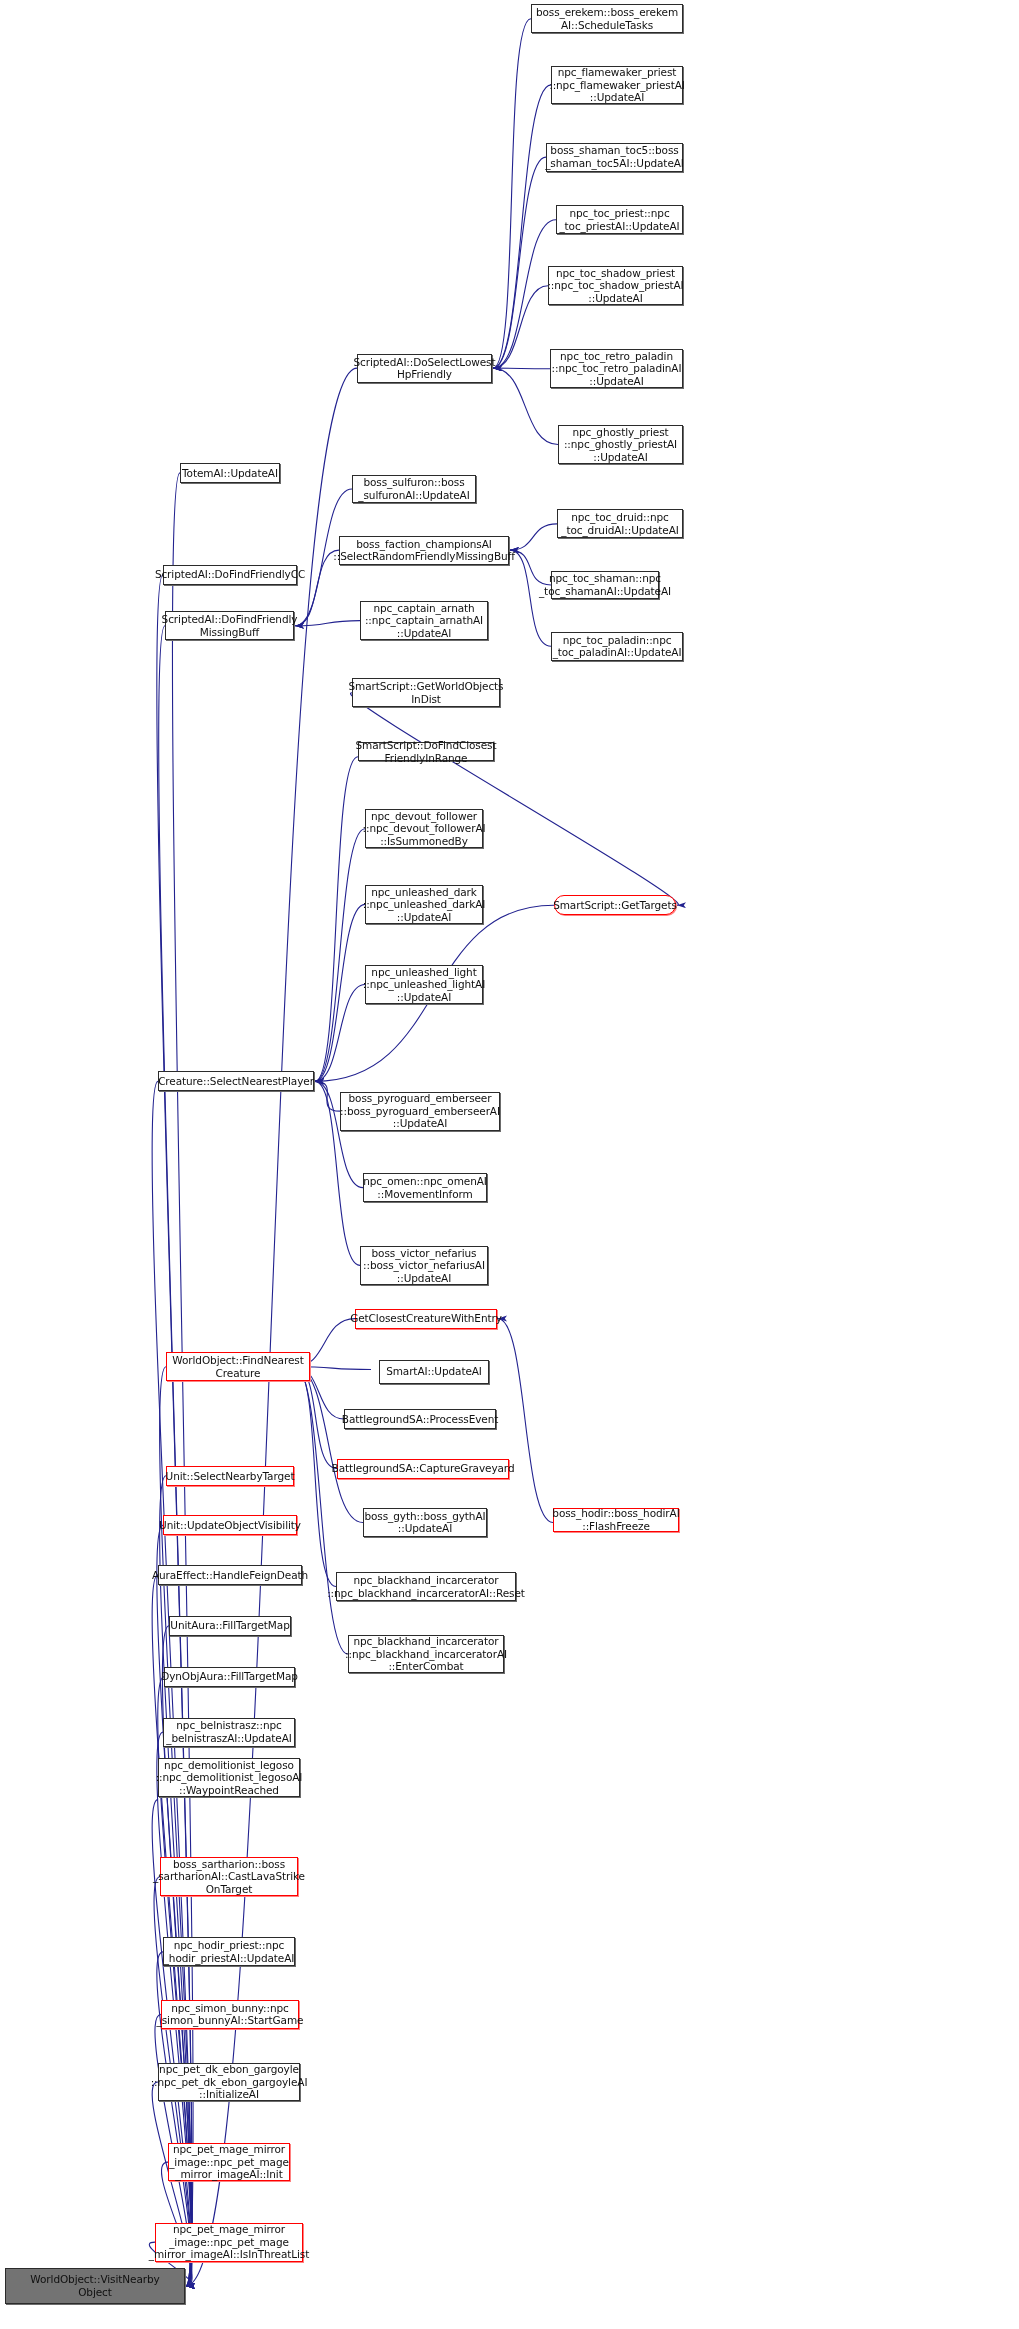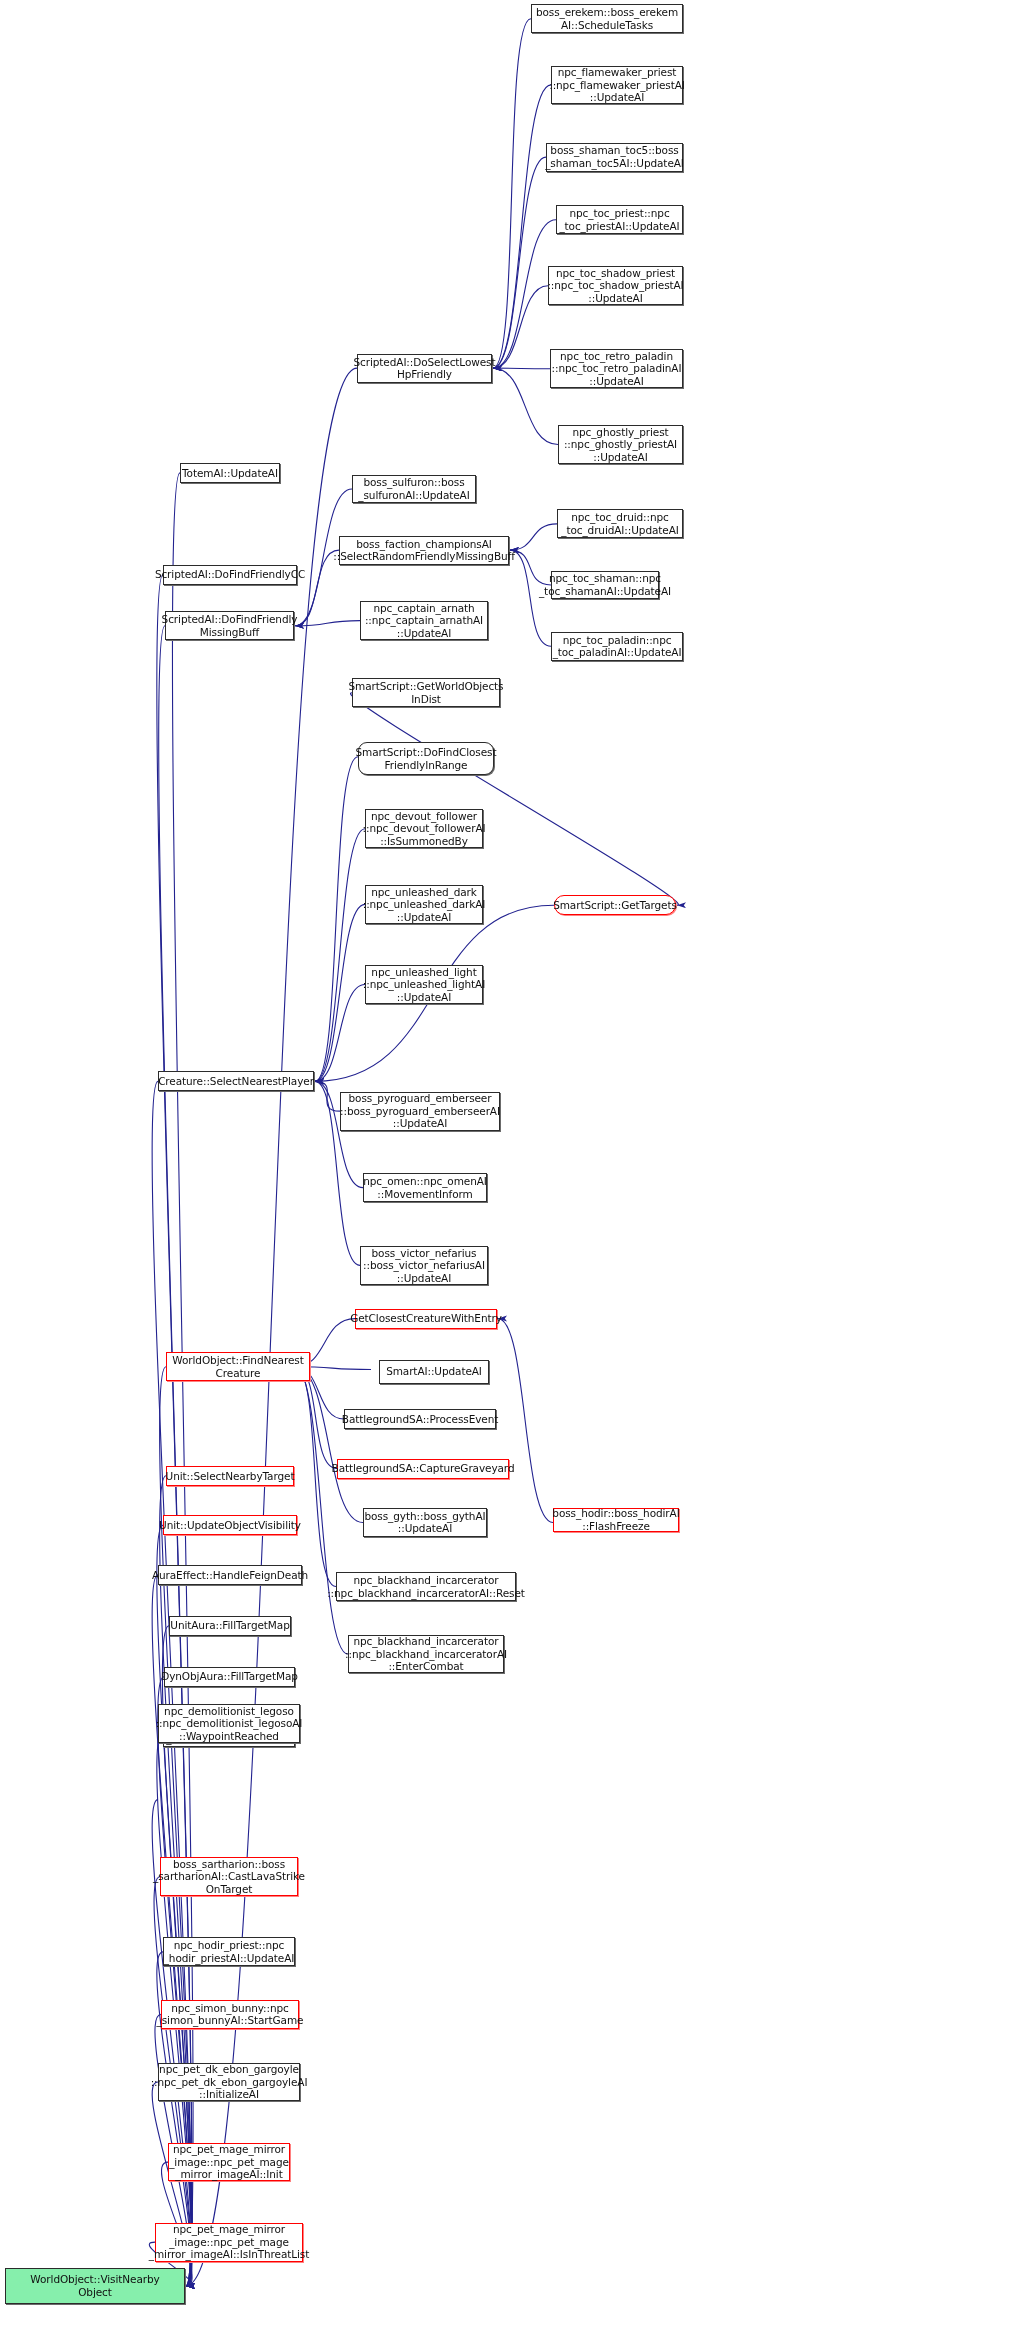--- a/index.html
+++ b/index.html
@@ -23,21 +23,21 @@
     background:#ffffff;
     color:#101010;
     font-size:10.5px;
     line-height:12.6px;
     letter-spacing:-0.1px;
     padding:1px 3px;
     white-space:pre-line;
     box-shadow:1px 1px 0 0 #6b6b6b;
   }
   .node.red{border:1px solid #ff0000;box-shadow:1px 1px 0 0 #ff8080;}
-  .node.root{background:#86efac;border:1px solid #2b2b2b;box-shadow:1px 1px 0 0 #6b6b6b;}
+  .node.root{background:#737373;border:1px solid #2b2b2b;box-shadow:1px 1px 0 0 #6b6b6b;}
 </style>
 </head>
 <body>
 
 <div id="canvas">
   <svg id="edges" viewBox="0 0 1019 2329">
     <defs>
       <marker id="arrow" markerWidth="10" markerHeight="10" refX="9" refY="3.2" orient="auto" markerUnits="userSpaceOnUse">
         <path d="M0,0.2 L9,3.2 L0,6.2 L2.2,3.2 Z" fill="#22228f"></path>
       </marker>
@@ -129,21 +129,21 @@
       <div class="node" style="left: 163px; top: 564.783px; width: 134px; height: 20px;">ScriptedAI::DoFindFriendlyCC</div>
       <div class="node" style="left: 339px; top: 535.67px; width: 170px; height: 28.8796px;">boss_faction_championsAI
 ::SelectRandomFriendlyMissingBuff</div>
       <div class="node" style="left: 360px; top: 601.173px; width: 128px; height: 38.807px;">npc_captain_arnath
 ::npc_captain_arnathAI
 ::UpdateAI</div>
       <div class="node" style="left: 165px; top: 611.362px; width: 129px; height: 28.8796px;">ScriptedAI::DoFindFriendly
 MissingBuff</div>
       <div class="node" style="left: 352px; top: 678.321px; width: 148px; height: 28.8796px;">SmartScript::GetWorldObjects
 InDist</div>
-      <div class="node" style="left: 358px; top: 742.369px; width: 136px; height: 33px; border-radius: 9px;">SmartScript::DoFindClosest
+      <div class="node" style="left: 358px; top: 742.369px; width: 136px; height: 19px;">SmartScript::DoFindClosest
 FriendlyInRange</div>
       <div class="node" style="left: 365px; top: 809.327px; width: 118px; height: 38.807px;">npc_devout_follower
 ::npc_devout_followerAI
 ::IsSummonedBy</div>
       <div class="node" style="left: 365px; top: 885.02px; width: 118px; height: 38.807px;">npc_unleashed_dark
 ::npc_unleashed_darkAI
 ::UpdateAI</div>
       <div class="node" style="left: 365px; top: 965.079px; width: 118px; height: 38.807px;">npc_unleashed_light
 ::npc_unleashed_lightAI
 ::UpdateAI</div>
@@ -172,21 +172,21 @@
 ::EnterCombat</div>
       <div class="node red" style="left: 553px; top: 1508.03px; width: 126px; height: 24px;">boss_hodir::boss_hodirAI
 ::FlashFreeze</div>
       <div class="node red" style="left: 166px; top: 1465.81px; width: 128px; height: 20px;">Unit::SelectNearbyTarget</div>
       <div class="node red" style="left: 163px; top: 1515.31px; width: 134px; height: 20px;">Unit::UpdateObjectVisibility</div>
       <div class="node" style="left: 158px; top: 1564.8px; width: 144px; height: 20px;">AuraEffect::HandleFeignDeath</div>
       <div class="node" style="left: 169px; top: 1615.74px; width: 122px; height: 20px;">UnitAura::FillTargetMap</div>
       <div class="node" style="left: 164px; top: 1666.69px; width: 131px; height: 20px;">DynObjAura::FillTargetMap</div>
       <div class="node" style="left: 163px; top: 1717.64px; width: 132px; height: 28.8796px;">npc_belnistrasz::npc
 _belnistraszAI::UpdateAI</div>
-      <div class="node" style="left: 158px; top: 1704px; width: 142px; height: 38.807px;">npc_demolitionist_legoso
+      <div class="node" style="left: 158px; top: 1758px; width: 142px; height: 38.807px;">npc_demolitionist_legoso
 ::npc_demolitionist_legosoAI
 ::WaypointReached</div>
       <div class="node red" style="left: 160px; top: 1857.38px; width: 138px; height: 38.807px;">boss_sartharion::boss
 _sartharionAI::CastLavaStrike
 OnTarget</div>
       <div class="node" style="left: 163px; top: 1937.44px; width: 132px; height: 28.8796px;">npc_hodir_priest::npc
 _hodir_priestAI::UpdateAI</div>
       <div class="node red" style="left: 161px; top: 2000.03px; width: 138px; height: 28.8796px;">npc_simon_bunny::npc
 _simon_bunnyAI::StartGame</div>
       <div class="node" style="left: 158px; top: 2062.62px; width: 142px; height: 38.807px;">npc_pet_dk_ebon_gargoyle

